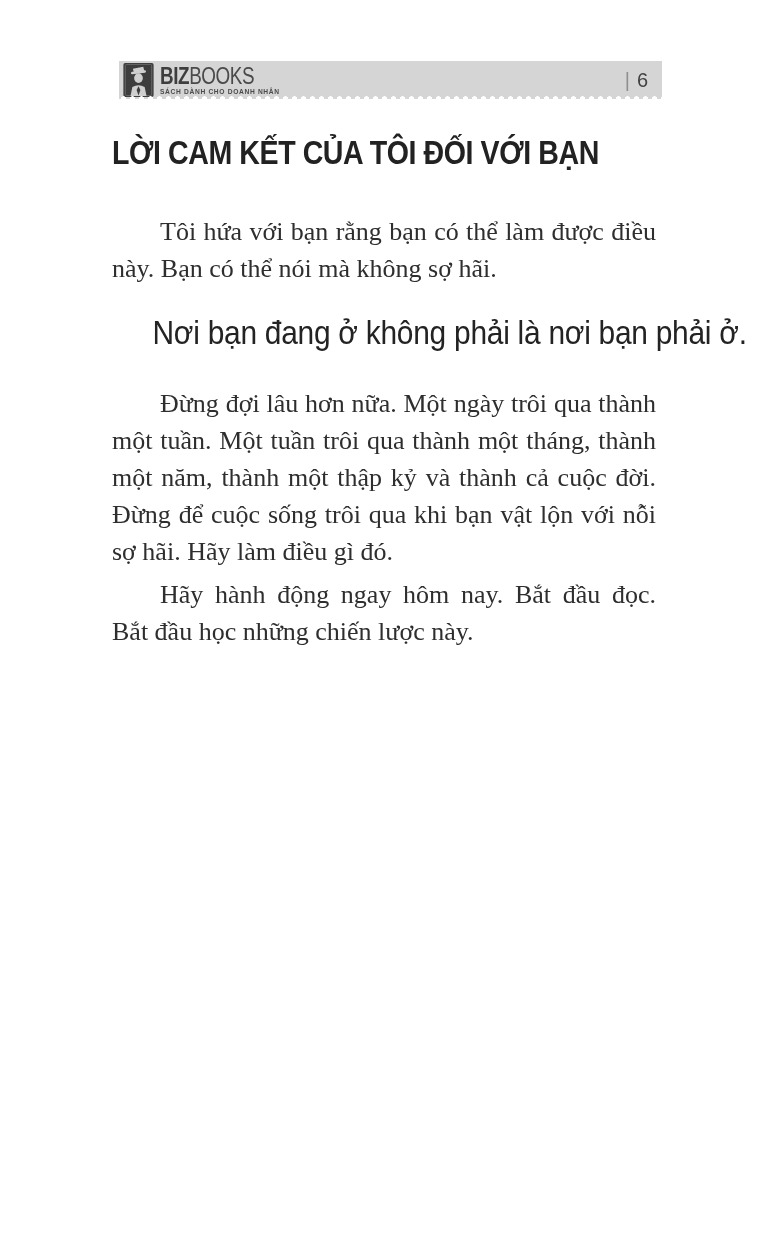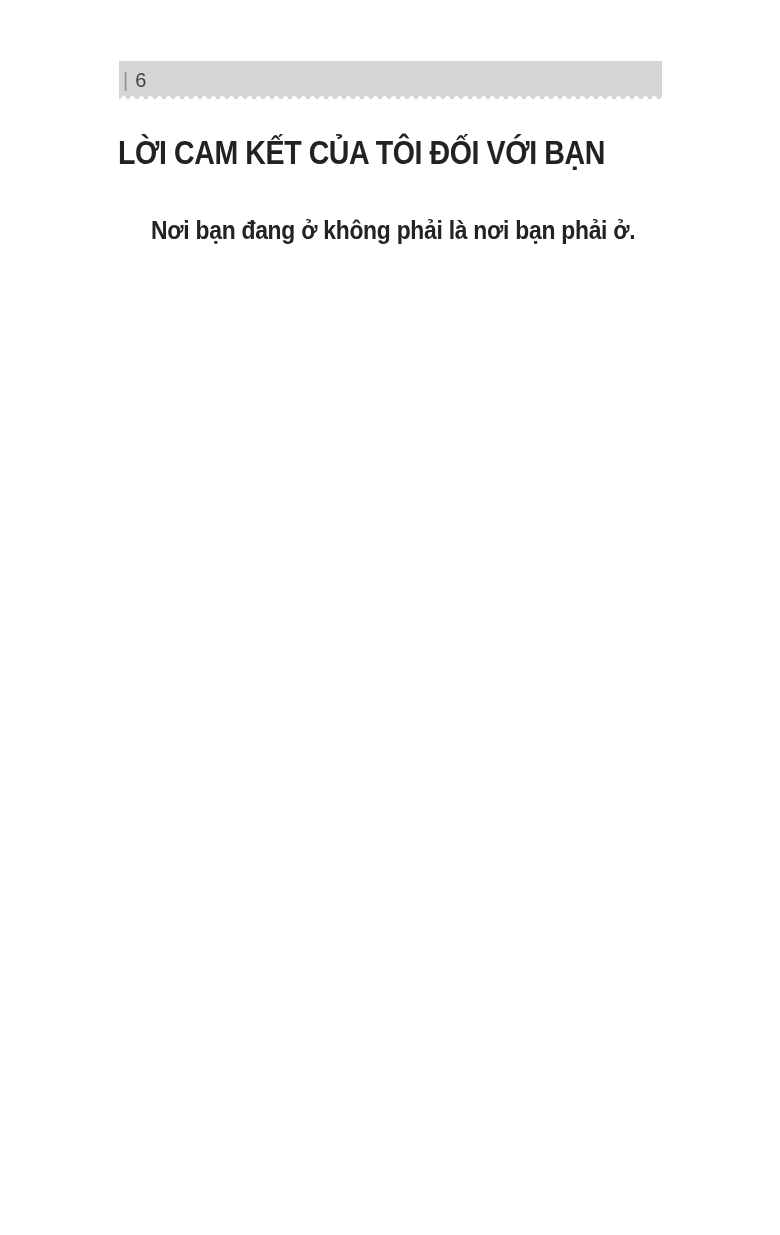--- a/index.html
+++ b/index.html
@@ -82,21 +82,21 @@
     color: #424242;
     display: flex;
     align-items: center;
     gap: 7px;
   }
   .page-num .divider { color: #8f8f8f; font-weight: 300; }
 
   
   .content {
     position: absolute;
-    left: 118px;
+    left: 112px;
     top: 131px;
     width: 544px;
     font-size: 26px;
     line-height: 37px;
     color: #2e2e2e;
   }
 
   h1.page-title {
     font-family: "Liberation Sans", "DejaVu Sans", sans-serif;
     font-size: 34px;
@@ -113,49 +113,69 @@
   p.body-para {
     margin: 0 0 6px 0;
     text-indent: 48px;
     text-align: justify;
   }
 
   p.emphasis {
     margin: 28px 0 36px 0;
     text-align: center;
     font-family: "Liberation Sans", "DejaVu Sans", sans-serif;
-    font-weight: 700;
-    font-size: 26px;
+    font-weight: 400;
+    font-size: 34px;
     line-height: 34px;
     color: #232323;
   }
   .emph-inner {
     display: inline-block;
     transform: scaleX(0.88);
     letter-spacing: -0.3px;
     white-space: nowrap;
   }
 </style>
 </head>
 <body>
 
 <div class="page">
 
   <header class="header-bar">
+    <div class="logo">
+      <svg class="logo-box" viewBox="0 0 32 36" aria-hidden="true">
+        <rect x="0" y="0" width="32" height="36" rx="2" fill="#3d3d3d"></rect>
+        <rect x="2" y="1.5" width="28" height="33" rx="1.5" fill="none" stroke="#6a6a6a" stroke-width="1"></rect>
+        <path d="M10 6 L21 4 L22.5 9.5 L11.5 11 Z" fill="#cfcfcf"></path>
+        <rect x="8" y="8.5" width="16" height="2.6" rx="1.3" fill="#cfcfcf" transform="rotate(-7 16 10)"></rect>
+        <ellipse cx="16" cy="16" rx="4.6" ry="5.2" fill="#cfcfcf"></ellipse>
+        <path d="M7.5 35 L9.5 25.5 Q16 21.5 22.5 25.5 L24.5 35 Z" fill="#cfcfcf"></path>
+        <path d="M16 24.5 L18 28.5 L16 34.5 L14 28.5 Z" fill="#3d3d3d"></path>
+      </svg>
+      <div class="wordmark">
+        <div class="brand-line">
+          <span class="brand-bold">BIZ</span><span class="brand-light">BOOKS</span>
+        </div>
+        <div class="tagline">SÁCH DÀNH CHO DOANH NHÂN</div>
+      </div>
+    </div>
     <div class="page-num">
       <span class="divider">|</span>
       <span class="num">6</span>
     </div>
   </header>
 
   <main class="content">
     <h1 class="page-title">LỜI CAM KẾT CỦA TÔI ĐỐI VỚI BẠN</h1>
 
+    <p class="body-para">Tôi hứa với bạn rằng bạn có thể làm được điều này. Bạn có thể nói mà không sợ hãi.</p>
 
     <p class="emphasis">
       <span class="emph-inner">Nơi bạn đang ở không phải là nơi bạn phải ở.</span>
     </p>
 
+    <p class="body-para">Đừng đợi lâu hơn nữa. Một ngày trôi qua thành một tuần. Một tuần trôi qua thành một tháng, thành một năm, thành một thập kỷ và thành cả cuộc đời. Đừng để cuộc sống trôi qua khi bạn vật lộn với nỗi sợ hãi. Hãy làm điều gì đó.</p>
 
+    <p class="body-para">Hãy hành động ngay hôm nay. Bắt đầu đọc. Bắt đầu học những chiến lược này.</p>
 
   </main>
 
 </div>
 
 </body></html>

